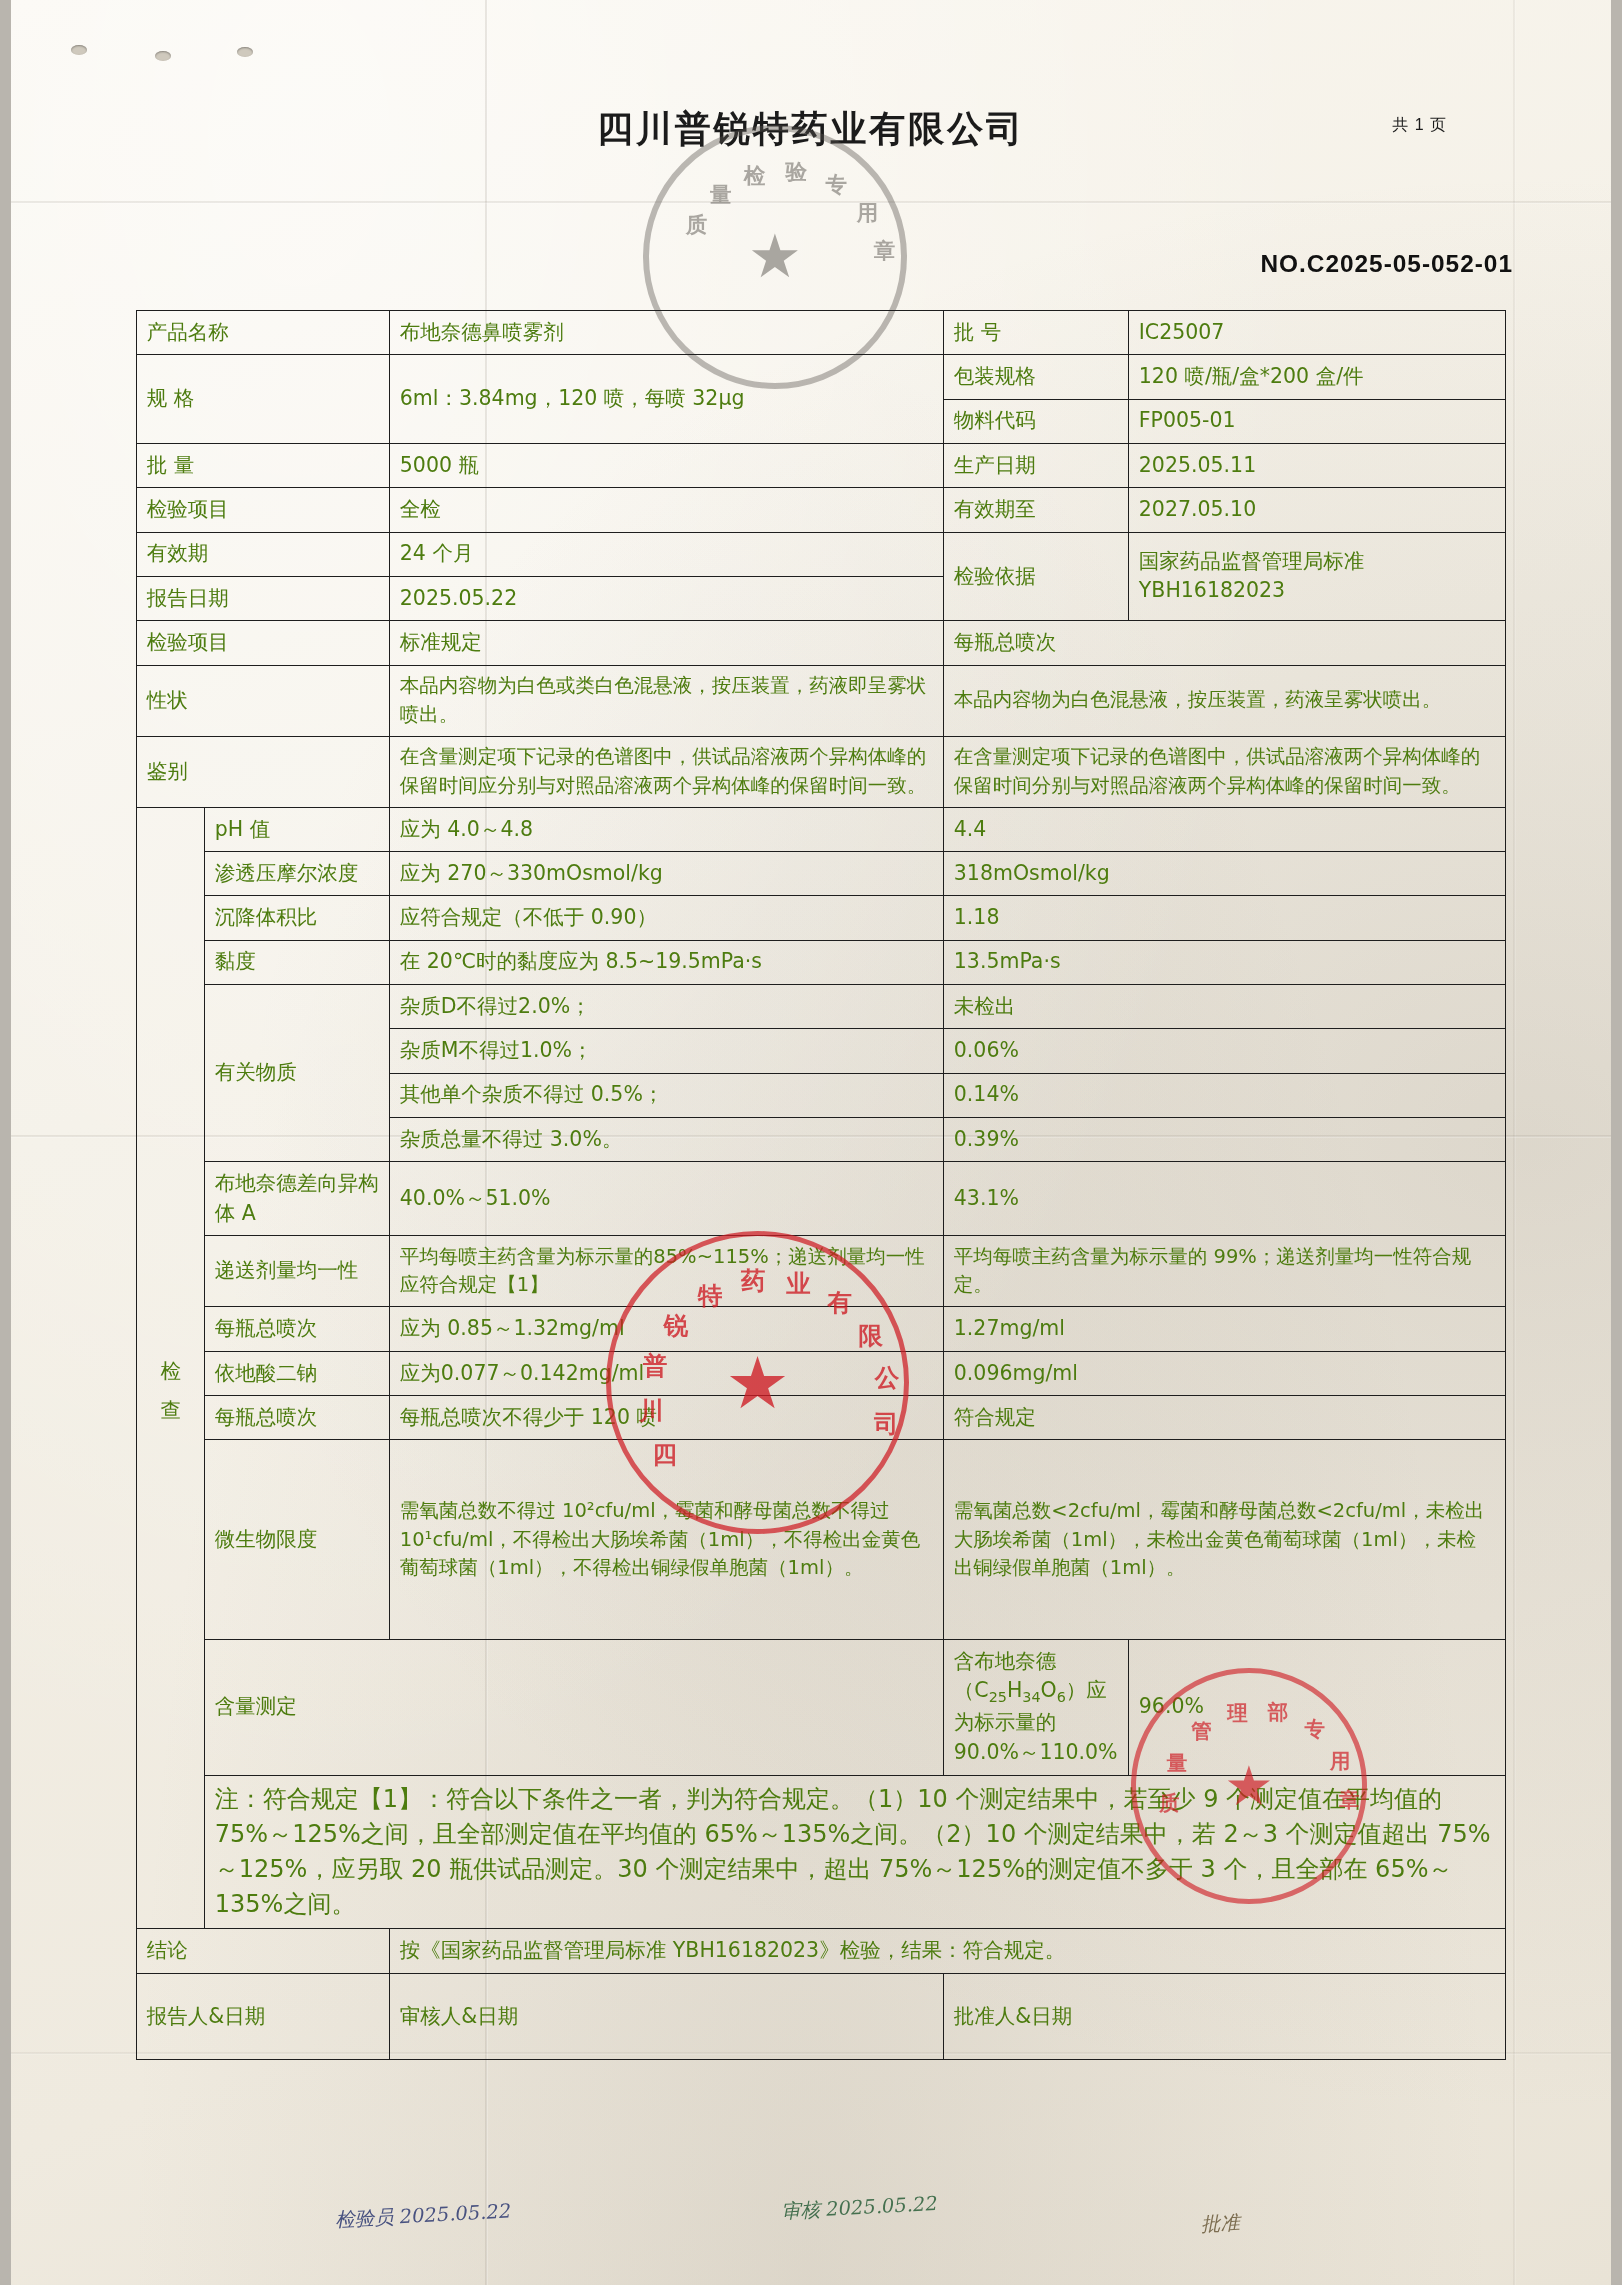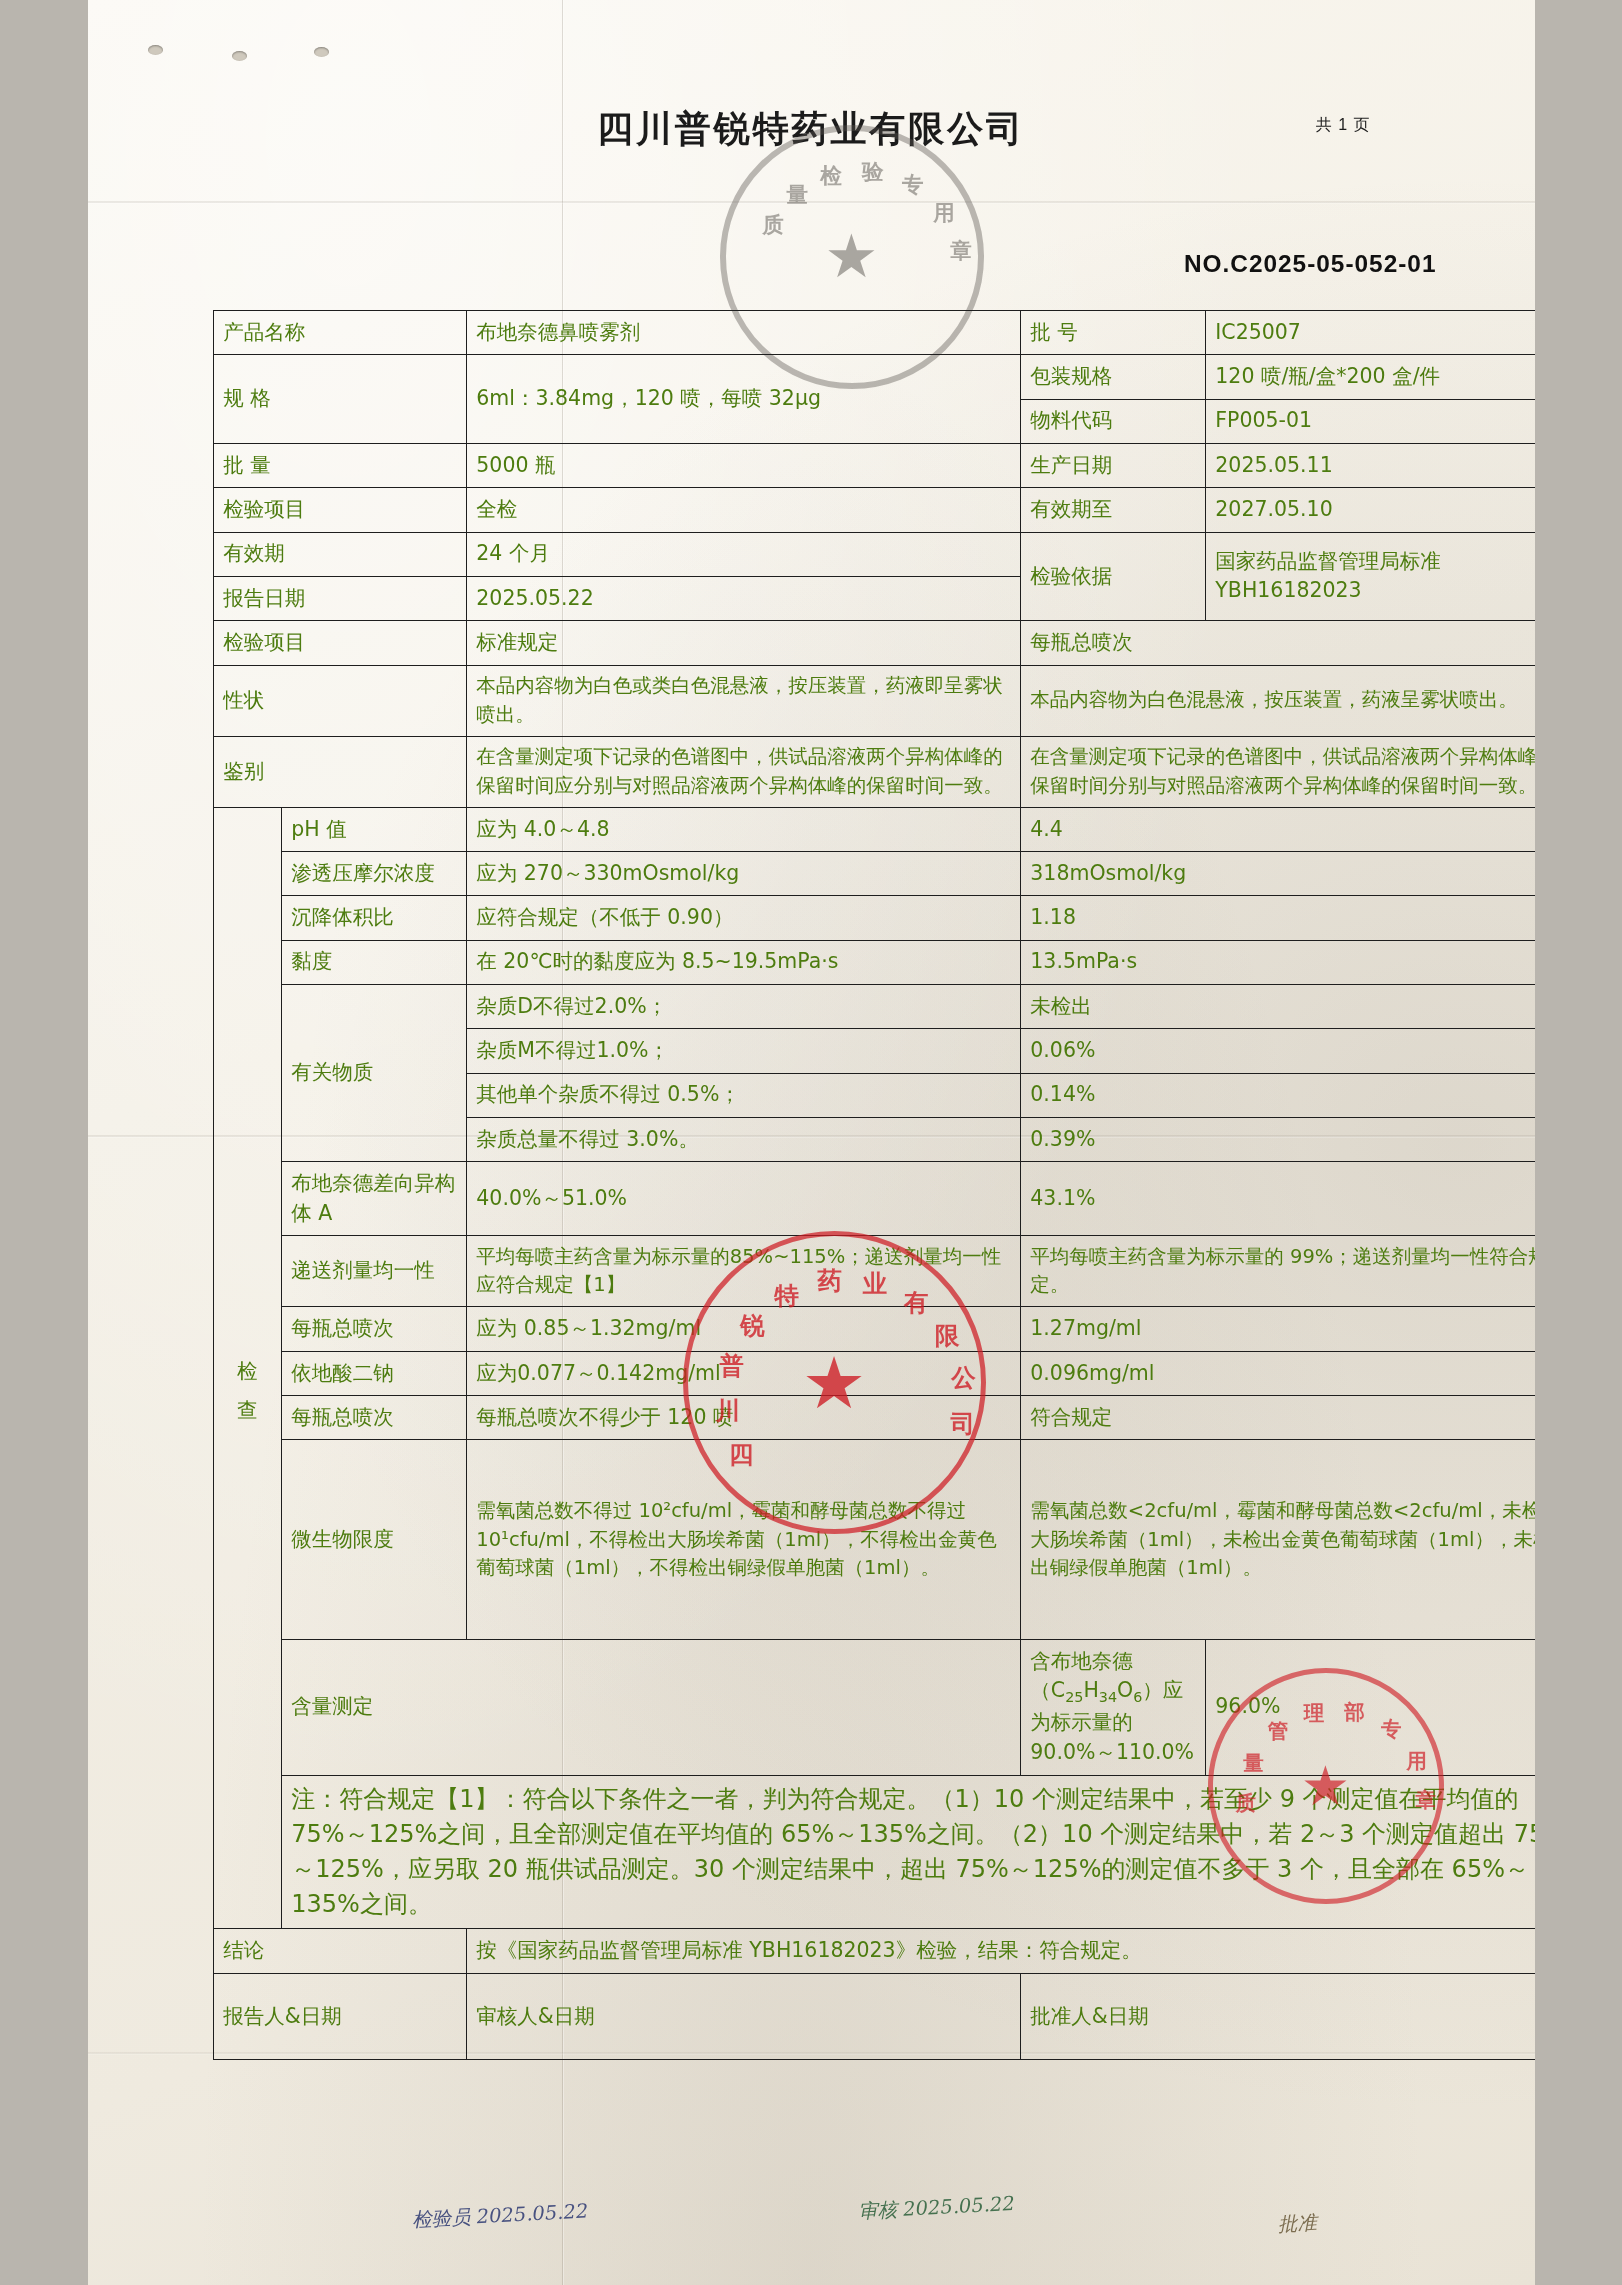--- a/index.html
+++ b/index.html
@@ -5,21 +5,21 @@
   html, body {
     margin: 0;
     padding: 0;
     background: #b9b5ae;
   }
   body {
     font-family: "Liberation Sans", sans-serif;
   }
   .page {
     position: relative;
-    width: 1447px;
+    width: 1600px;
     height: 2286px;
     margin: 0 auto;
     background: #f3efe6;
     overflow: hidden;
   }
   
   .paper-shade {
     position: absolute;
     inset: 0;
     background:

